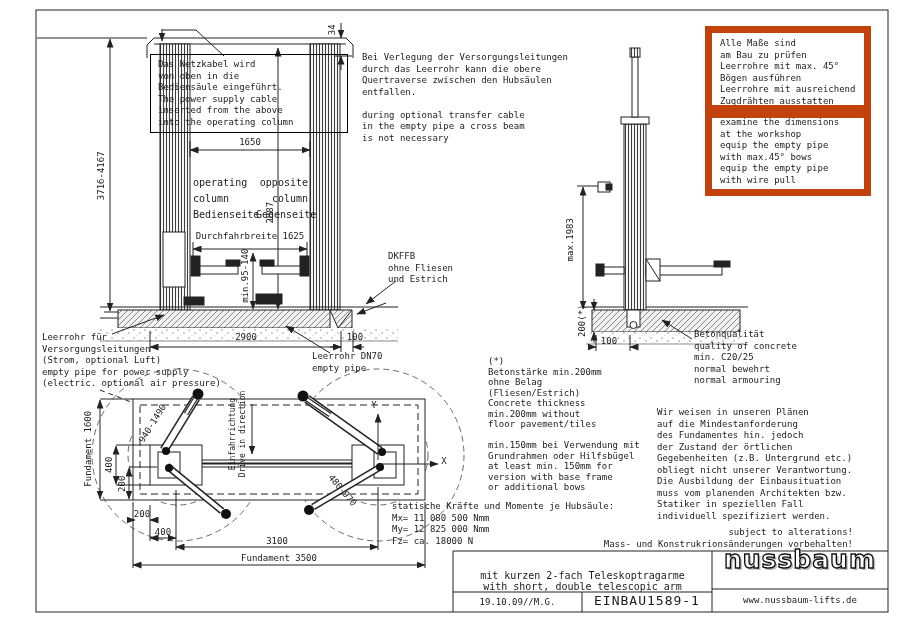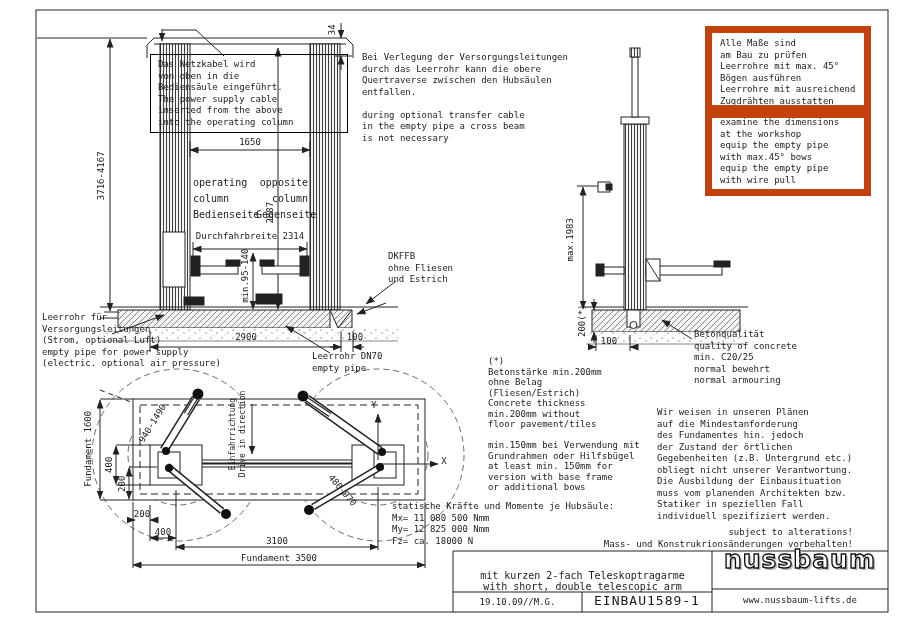--- a/index.html
+++ b/index.html
@@ -250,29 +250,29 @@
 column
 Bedienseite</div>
 <div class="t t7 rgt" style="left:256px;top:152px;width:52px;">opposite
 column
 Gegenseite</div>
 
 <div class="t dim" style="left:220px;top:137px;width:60px;">1650</div>
 <div class="t dim rot" style="left:67px;top:170px;width:70px;">3716-4167</div>
 <div class="t dim rot" style="left:318px;top:24px;width:30px;">34</div>
 <div class="t dim rot" style="left:241px;top:207px;width:60px;">2887</div>
-<div class="t dim" style="left:180px;top:231px;width:140px;">Durchfahrbreite 2314</div>
+<div class="t dim" style="left:180px;top:231px;width:140px;">Durchfahrbreite 1625</div>
 <div class="t dim rot" style="left:211px;top:270px;width:70px;">min.95-140</div>
 <div class="t dim" style="left:216px;top:332px;width:60px;">2900</div>
 <div class="t dim" style="left:340px;top:332px;width:30px;">100</div>
 
 <div class="t" style="left:388px;top:251px;">DKFFB
 ohne Fliesen
 und Estrich</div>
-<div class="t" style="left:42px;top:312px;">Leerrohr für
+<div class="t" style="left:42px;top:332px;">Leerrohr für
 Versorgungsleitungen
 (Strom, optional Luft)
 empty pipe for power supply
 (electric. optional air pressure)</div>
 <div class="t" style="left:312px;top:351px;">Leerrohr DN70
 empty pipe</div>
 
 <div class="t dim rot" style="left:536px;top:234px;width:70px;">max.1983</div>
 <div class="t dim rot" style="left:558px;top:315px;width:50px;">200(*)</div>
 <div class="t dim" style="left:594px;top:336px;width:30px;">100</div>

